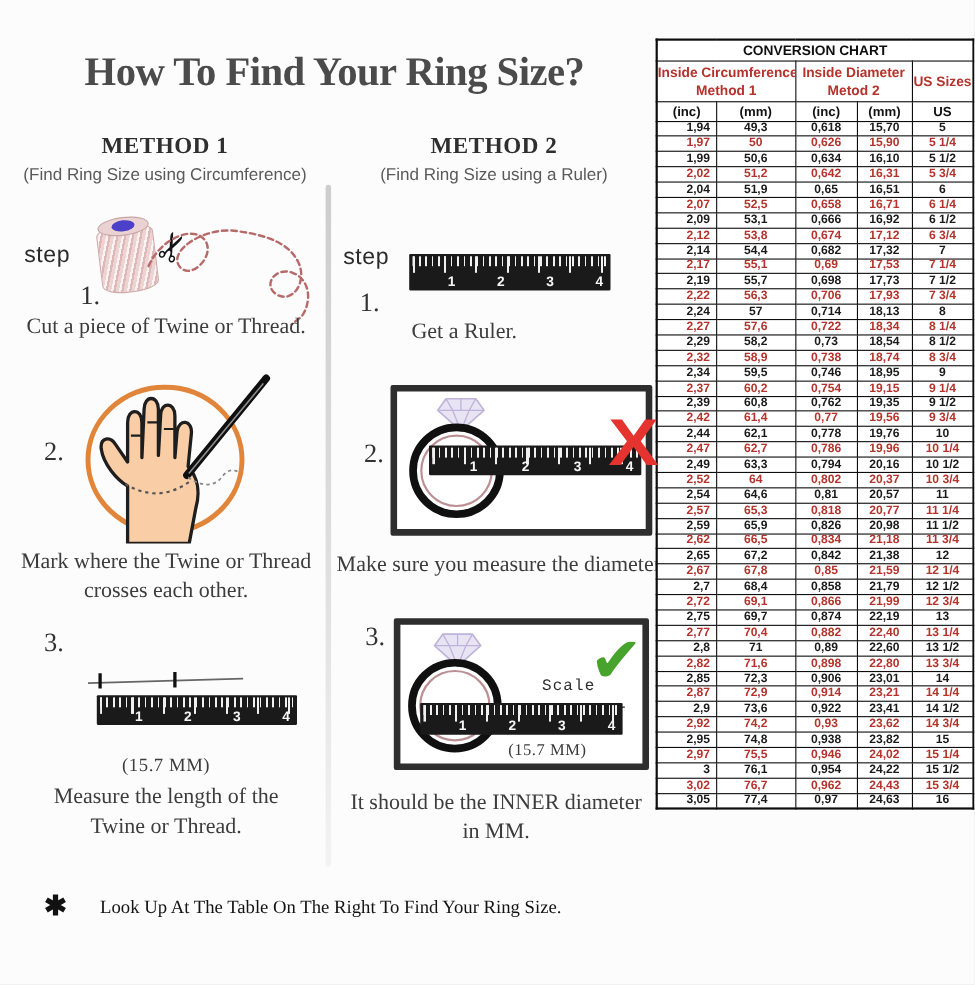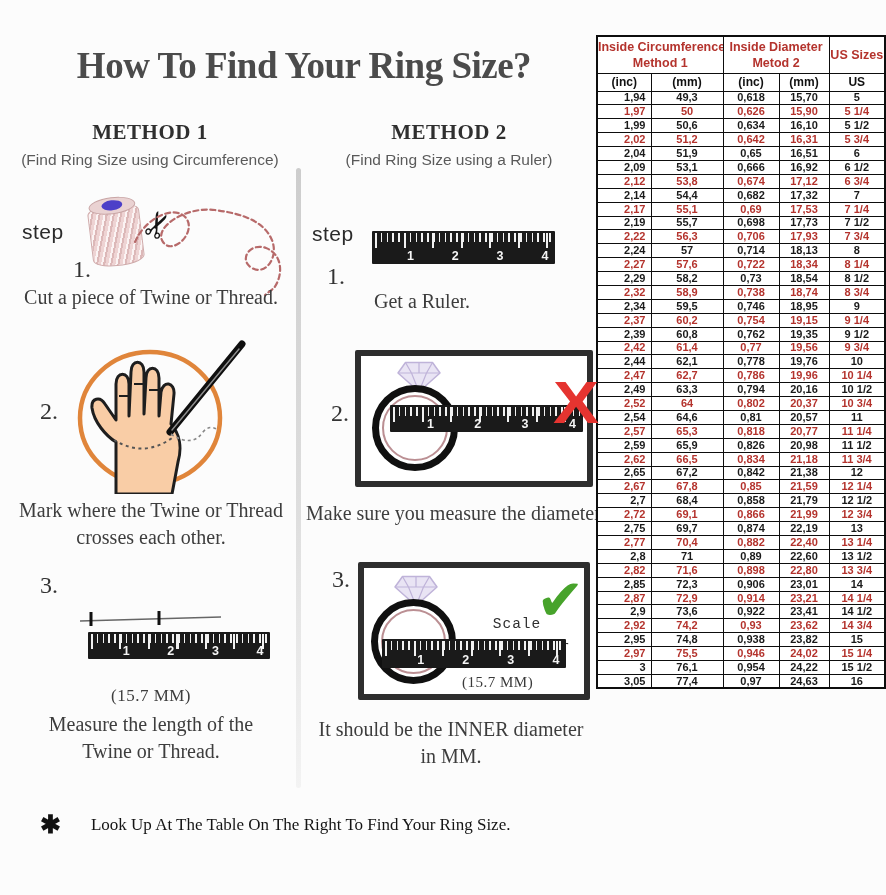--- a/index.html
+++ b/index.html
@@ -223,20 +223,23 @@
 
   <table class="conv">
     <colgroup>
       <col style="width:54px">
         <col style="width:72px">
         <col style="width:56px">
         <col style="width:50px">
         <col style="width:56px">
     </colgroup>
     <thead>
+      <tr>
+        <th class="ttl" colspan="5">CONVERSION CHART</th>
+      </tr>
       <tr class="grp">
         <th colspan="2">
           <span>Inside Circumference</span><br>
           <span>Method 1</span>
         </th>
         <th colspan="2">
           <span>Inside Diameter</span><br>
           <span>Metod 2</span>
         </th>
         <th>
@@ -280,20 +283,27 @@
           <td>16,31</td>
           <td>5 3/4</td>
         </tr>
         <tr>
           <td class="c0">2,04</td>
           <td>51,9</td>
           <td>0,65</td>
           <td>16,51</td>
           <td>6</td>
         </tr>
+        <tr class="red">
+          <td class="c0">2,07</td>
+          <td>52,5</td>
+          <td>0,658</td>
+          <td>16,71</td>
+          <td>6 1/4</td>
+        </tr>
         <tr>
           <td class="c0">2,09</td>
           <td>53,1</td>
           <td>0,666</td>
           <td>16,92</td>
           <td>6 1/2</td>
         </tr>
         <tr class="red">
           <td class="c0">2,12</td>
           <td>53,8</td>
@@ -539,20 +549,27 @@
           <td>24,02</td>
           <td>15 1/4</td>
         </tr>
         <tr>
           <td class="c0">3</td>
           <td>76,1</td>
           <td>0,954</td>
           <td>24,22</td>
           <td>15 1/2</td>
         </tr>
+        <tr class="red">
+          <td class="c0">3,02</td>
+          <td>76,7</td>
+          <td>0,962</td>
+          <td>24,43</td>
+          <td>15 3/4</td>
+        </tr>
         <tr>
           <td class="c0">3,05</td>
           <td>77,4</td>
           <td>0,97</td>
           <td>24,63</td>
           <td>16</td>
         </tr>
       </tbody>
   </table>
 

